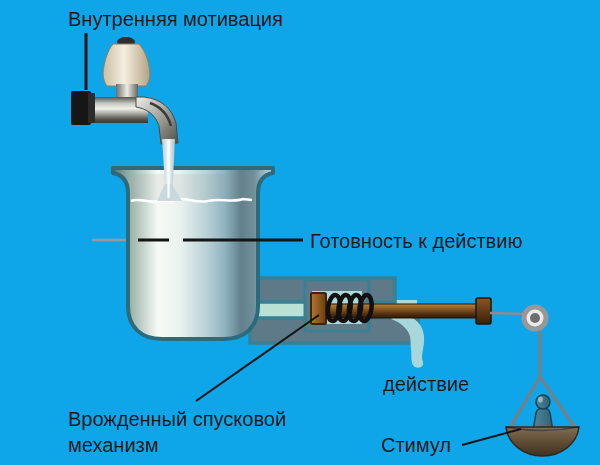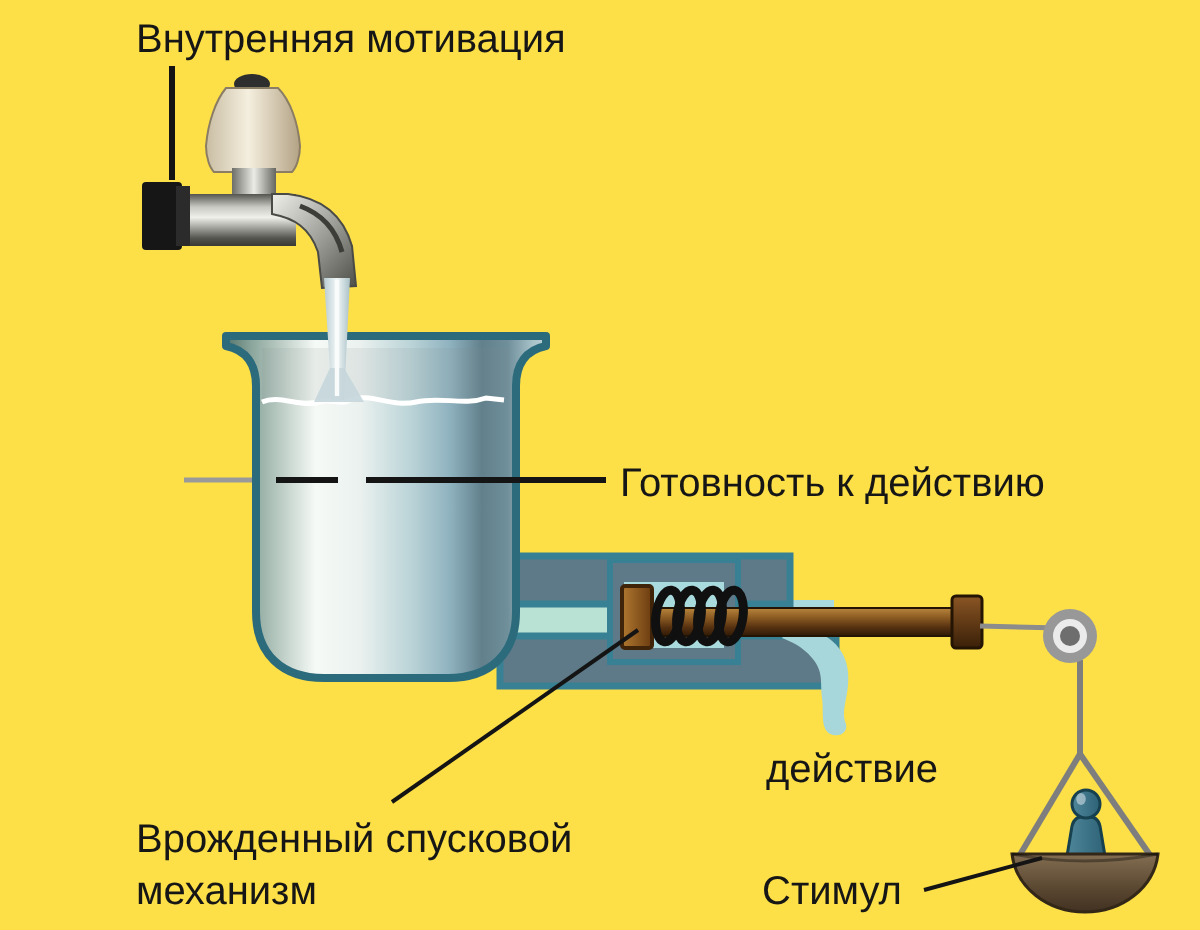--- a/index.html
+++ b/index.html
@@ -1,19 +1,19 @@
 <!DOCTYPE html>
 <html><head>
 <meta charset="utf-8">
 <style>
   html,body{margin:0;padding:0;background:#ffffff;}
   .figure{
     position:relative;
     width:600px;height:465px;
-    background:#fde047;
+    background:#0ea5e9;
     font-family:"Liberation Sans", sans-serif;
     overflow:hidden;
   }
   svg{position:absolute;left:0;top:0;}
   text{
     font-family:"Liberation Sans", sans-serif;
     font-size:20px;
     fill:#161616;
   }
 </style>

